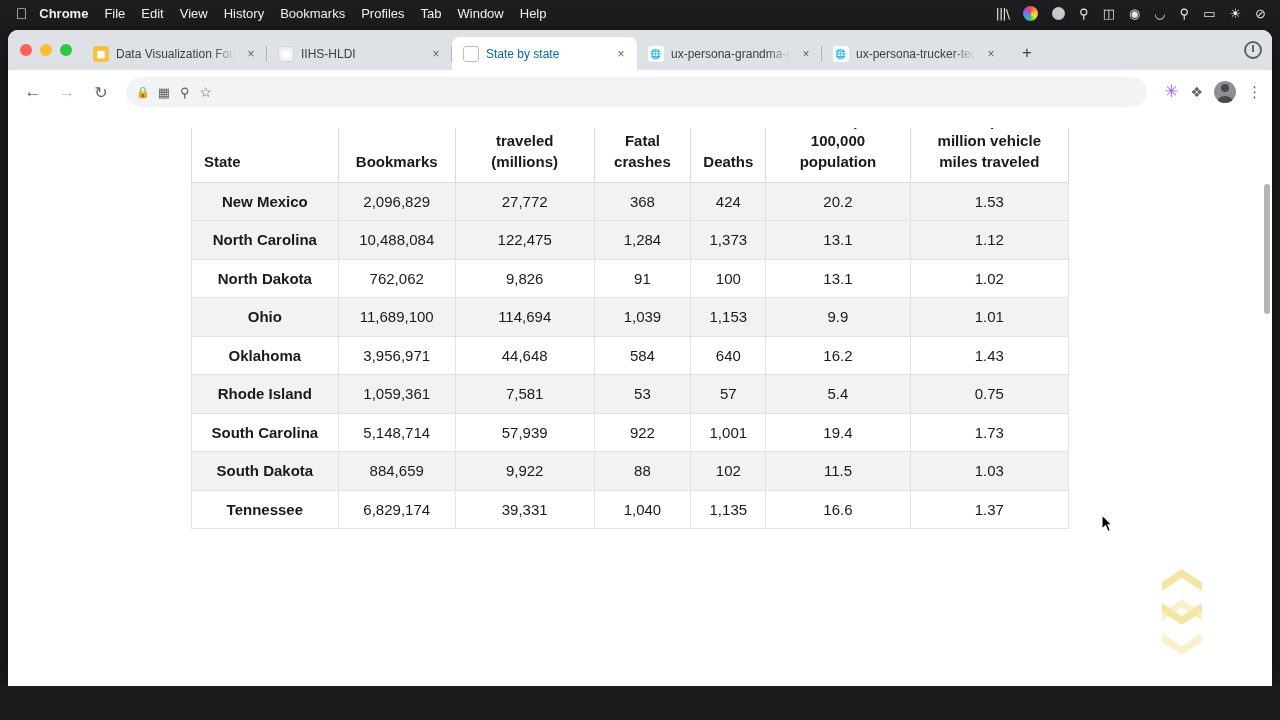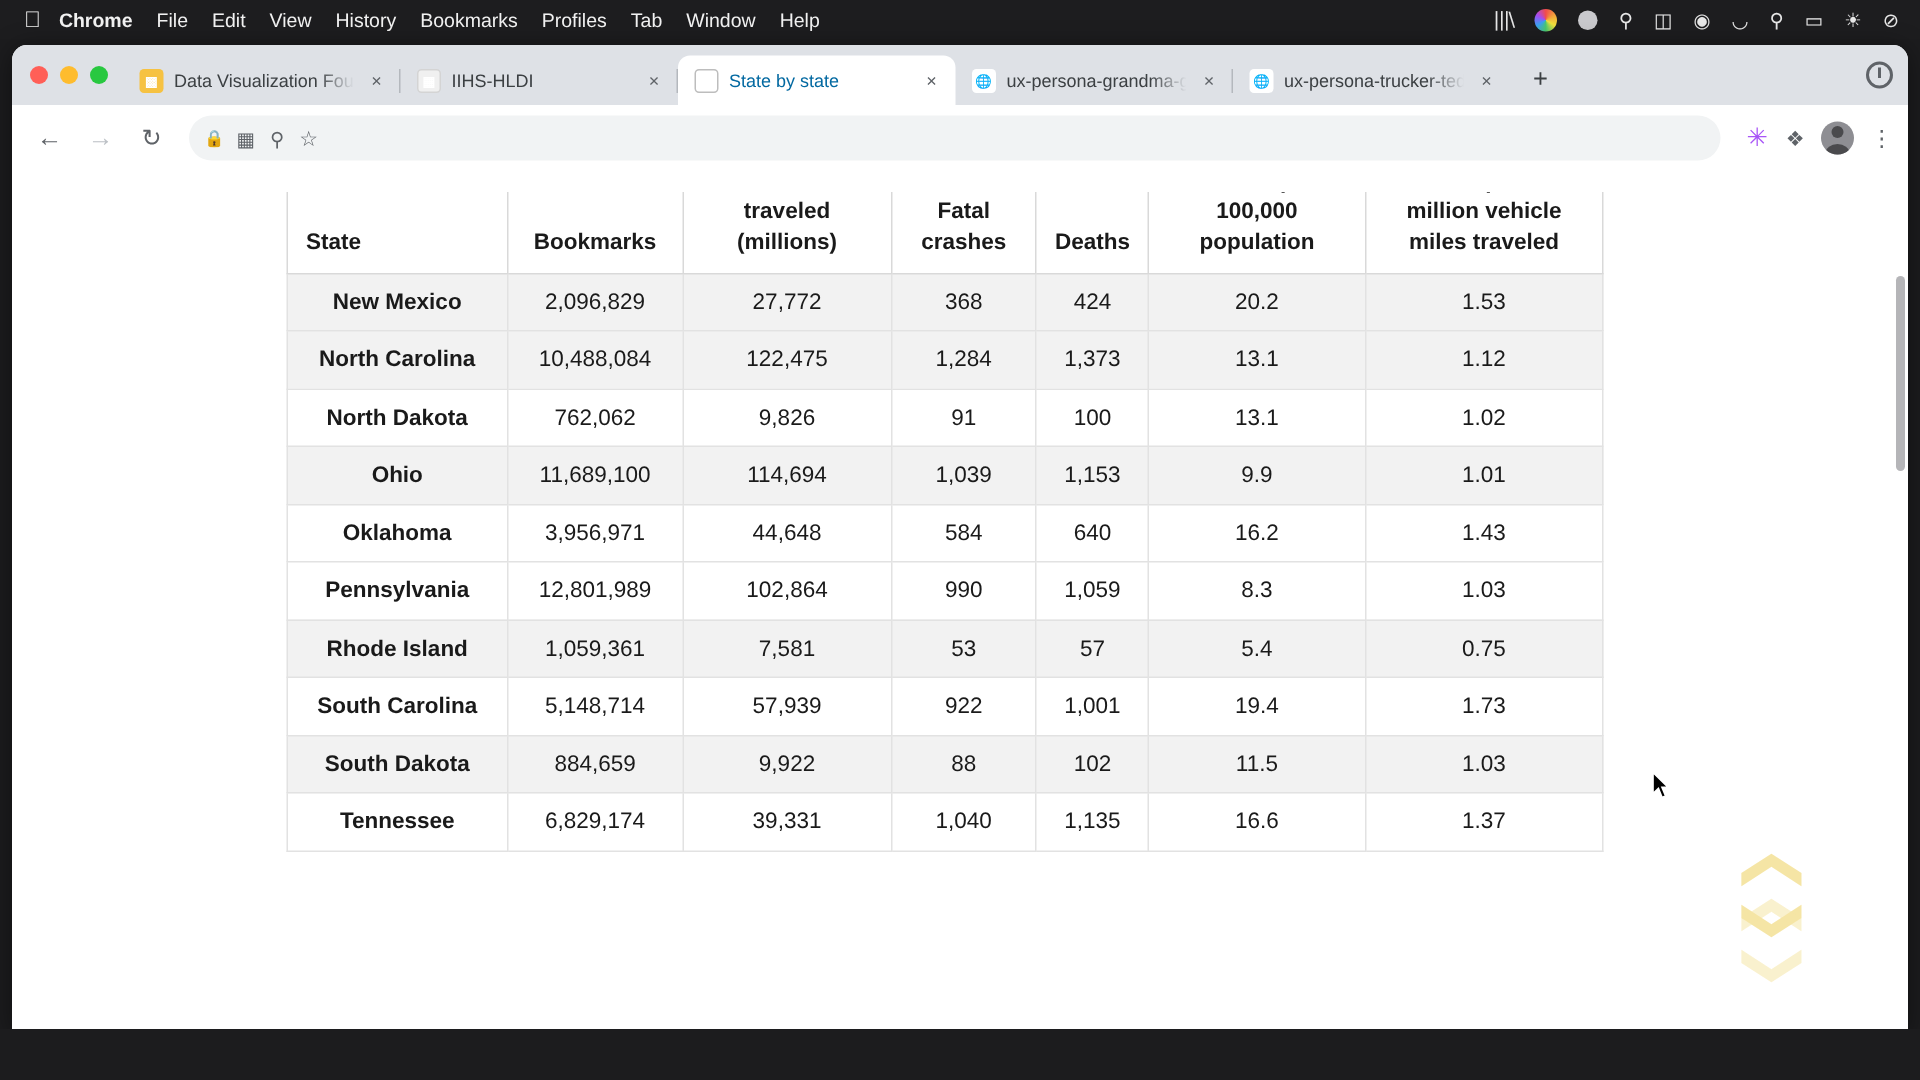--- a/index.html
+++ b/index.html
@@ -532,29 +532,20 @@
             </tr>
             <tr class="even">
               <td class="state">Oklahoma</td>
               <td>3,956,971</td>
               <td>44,648</td>
               <td>584</td>
               <td>640</td>
               <td>16.2</td>
               <td>1.43</td>
             </tr>
-            <tr class="even">
-              <td class="state">Pennsylvania</td>
-              <td>12,801,989</td>
-              <td>102,864</td>
-              <td>990</td>
-              <td>1,059</td>
-              <td>8.3</td>
-              <td>1.03</td>
-            </tr>
             <tr class="odd">
               <td class="state">Rhode Island</td>
               <td>1,059,361</td>
               <td>7,581</td>
               <td>53</td>
               <td>57</td>
               <td>5.4</td>
               <td>0.75</td>
             </tr>
             <tr class="even">

